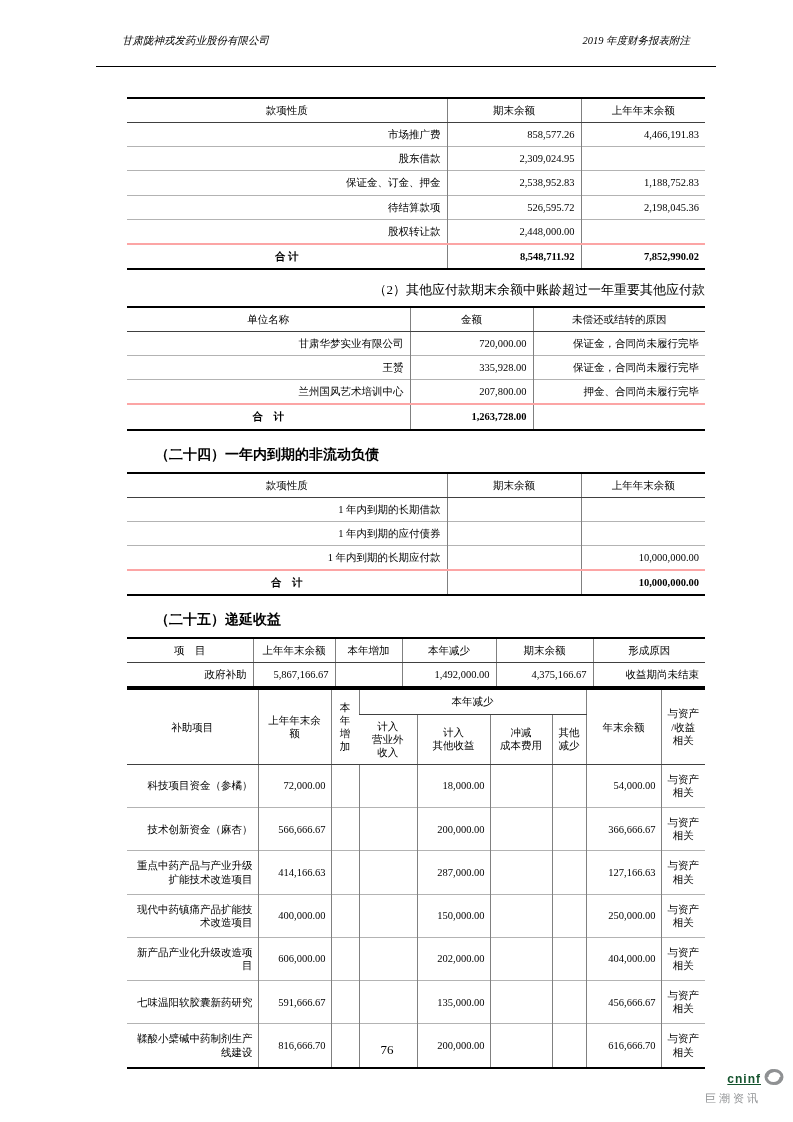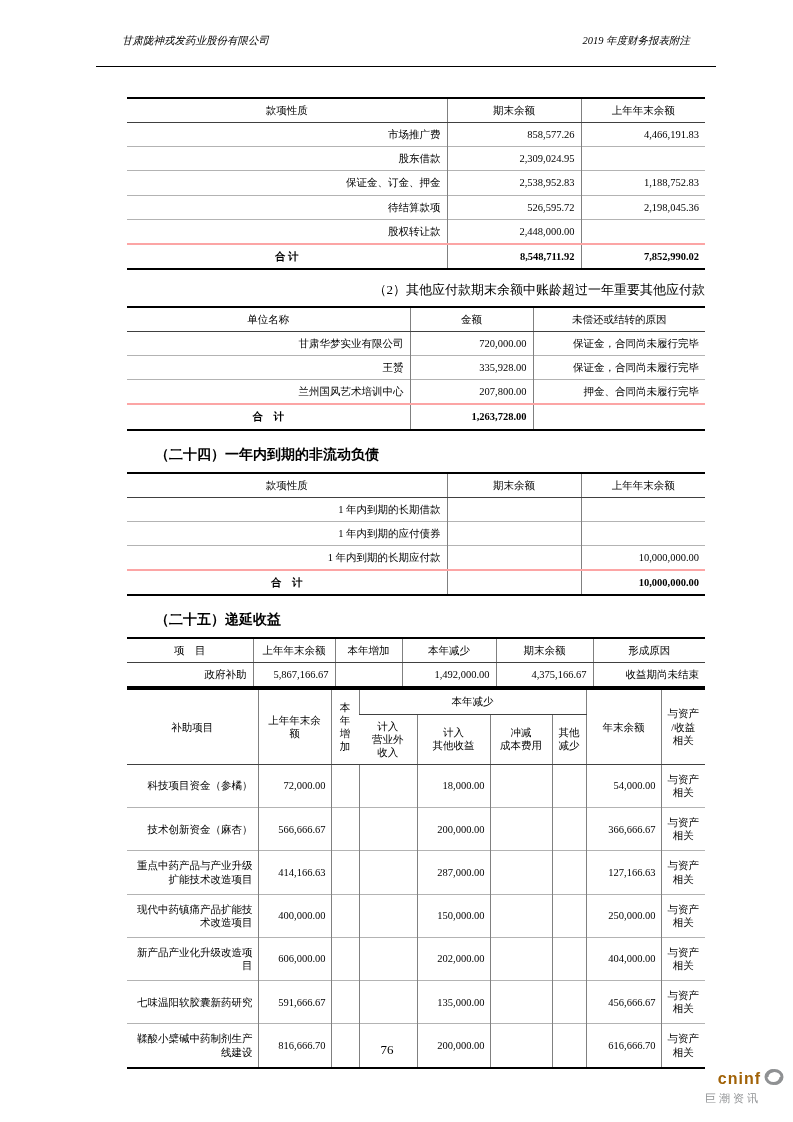--- a/index.html
+++ b/index.html
@@ -48,21 +48,21 @@
   table.big tbody td { padding:8px 5px; }
   table.big thead tr.sub th { border-top:1px solid #808080; }
 
   
   .page-num { position:absolute; left:0; top:1042px; width:774px; text-align:center; font-size:13px; }
   .cninfo-logo {
     position:absolute; right:8px; top:1068px; width:150px; text-align:right;
     color:#8f9193; font-family:"Liberation Sans","DejaVu Sans",sans-serif;
   }
   .cninfo-logo .brand-row { display:flex; justify-content:flex-end; align-items:center; gap:2px; }
-  .cninfo-logo .brand { font-size:16px; font-weight:bold; letter-spacing:1px; color:#a16207; }
+  .cninfo-logo .brand { font-size:12px; font-weight:bold; letter-spacing:1px; color:#14532d;text-decoration:underline; }
   .cninfo-logo .cn-name { font-size:11px; letter-spacing:3px; margin:1px 24px 0 0; }
   .cninfo-logo .url { font-size:9px; margin-top:18px; }
 </style>
 </head>
 <body>
 
 <div class="page">
 
   <div class="pg-header">
     <span>甘肃陇神戎发药业股份有限公司</span>

